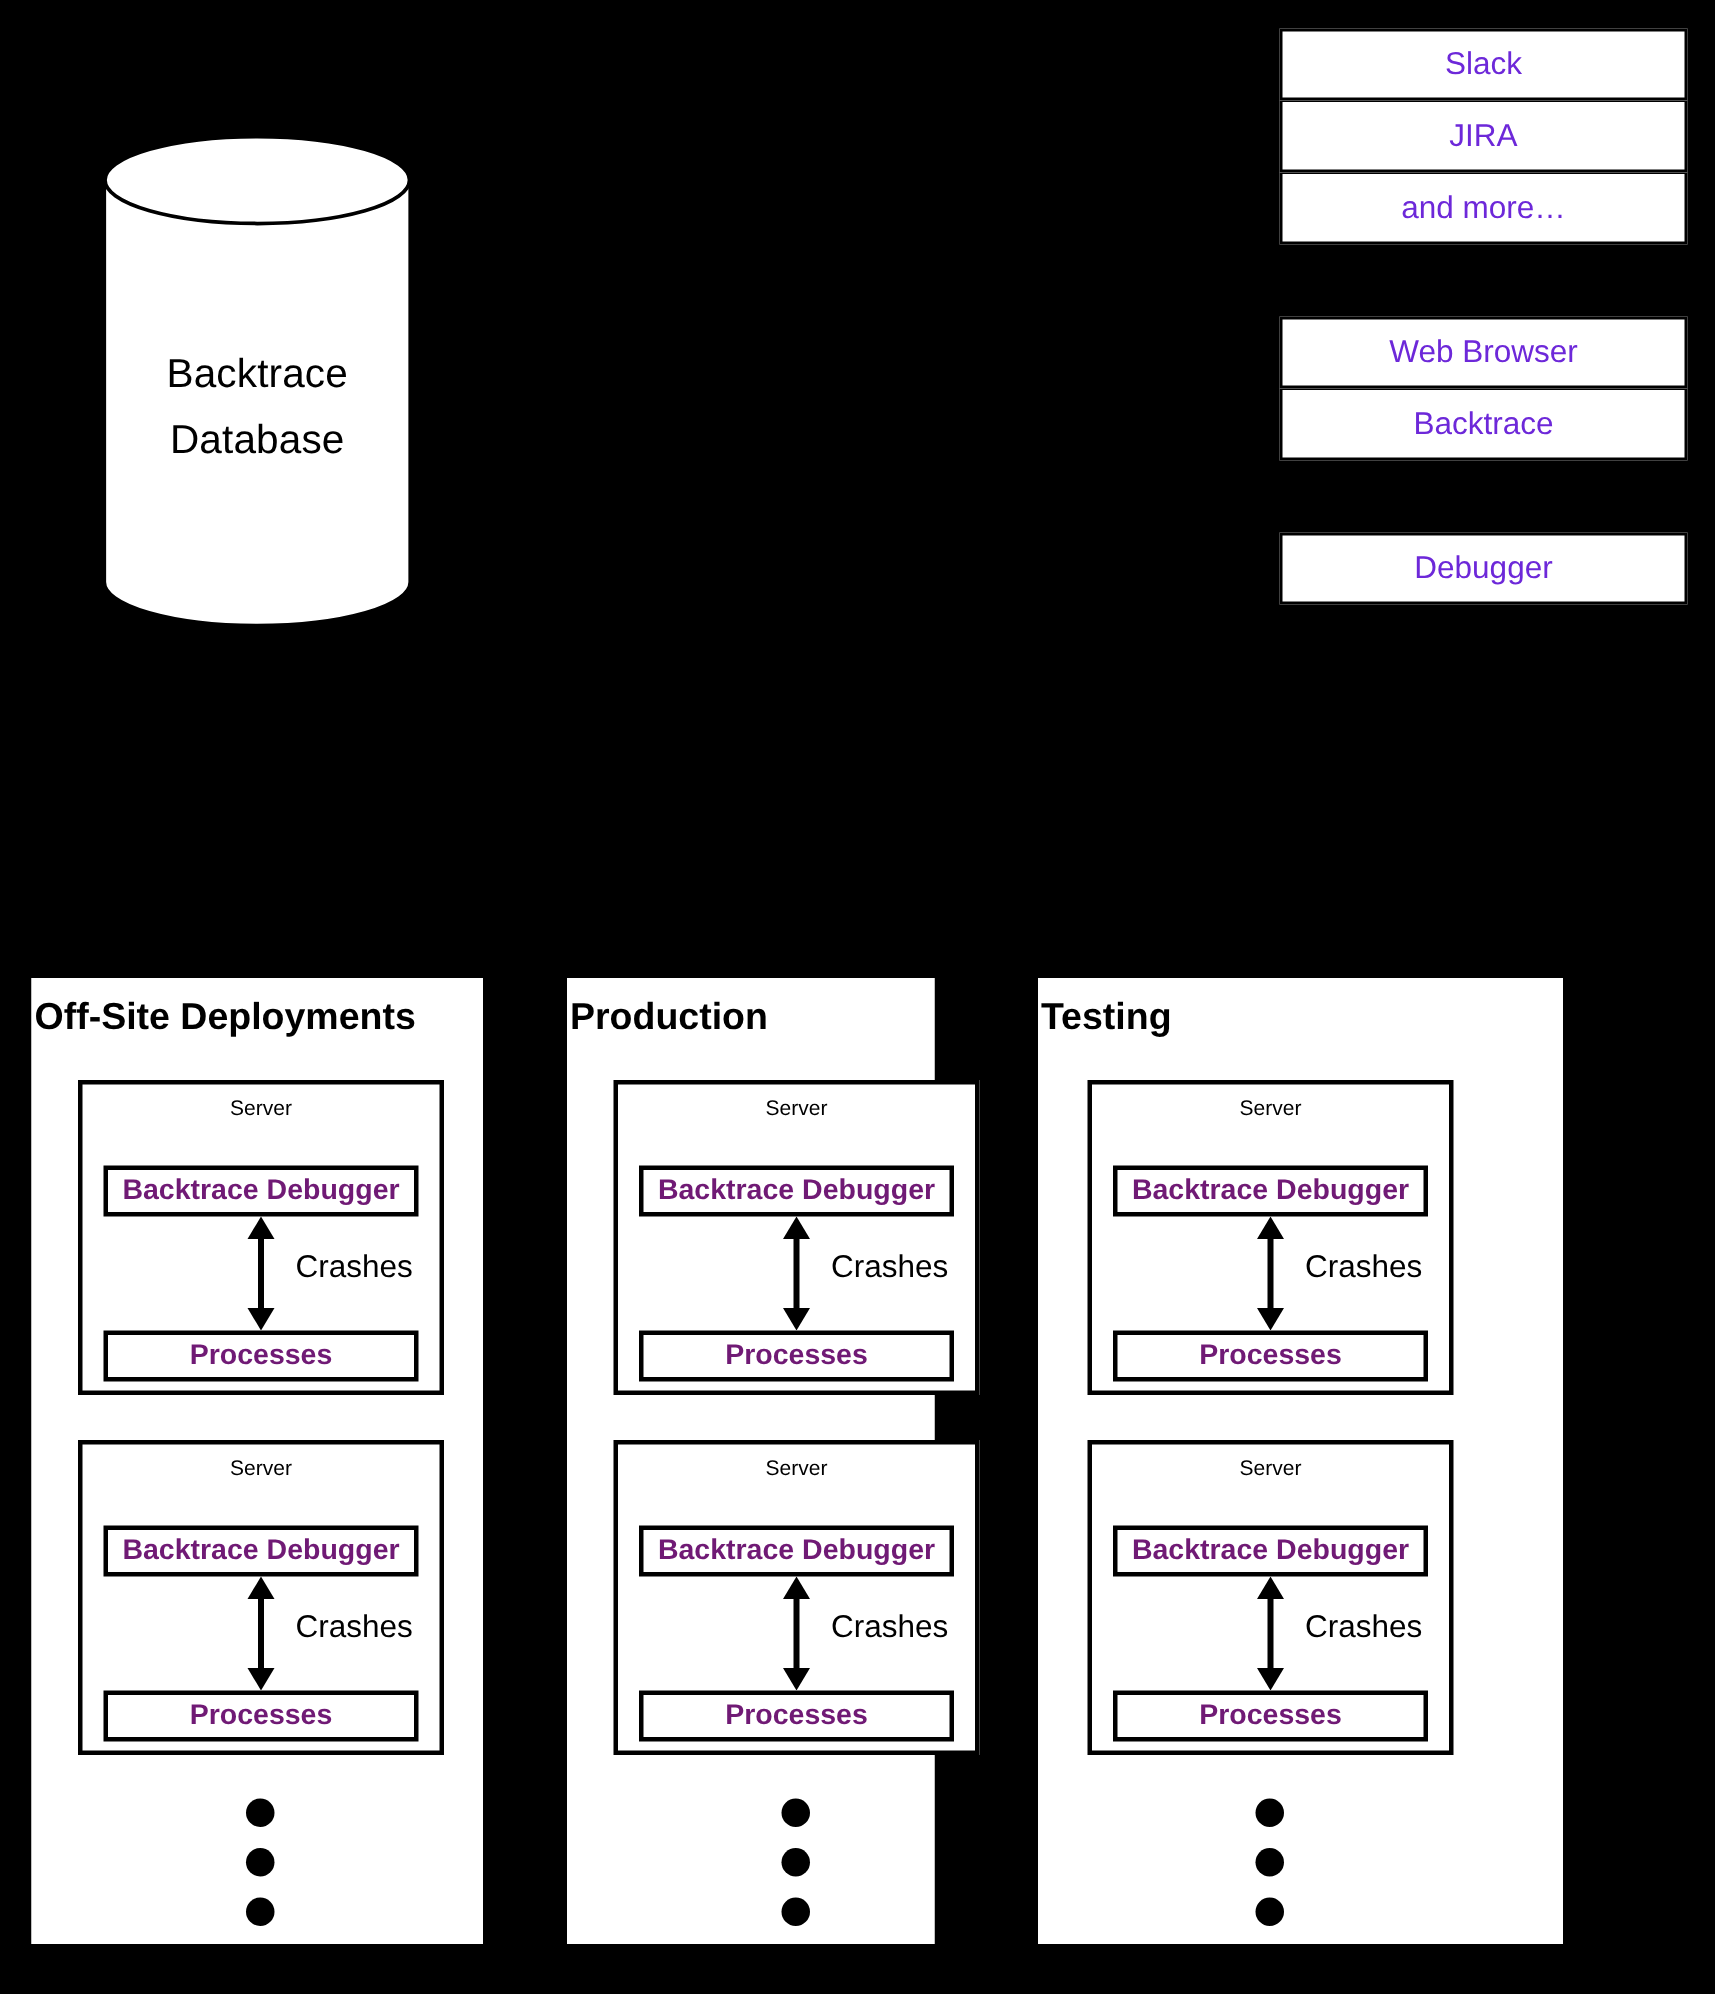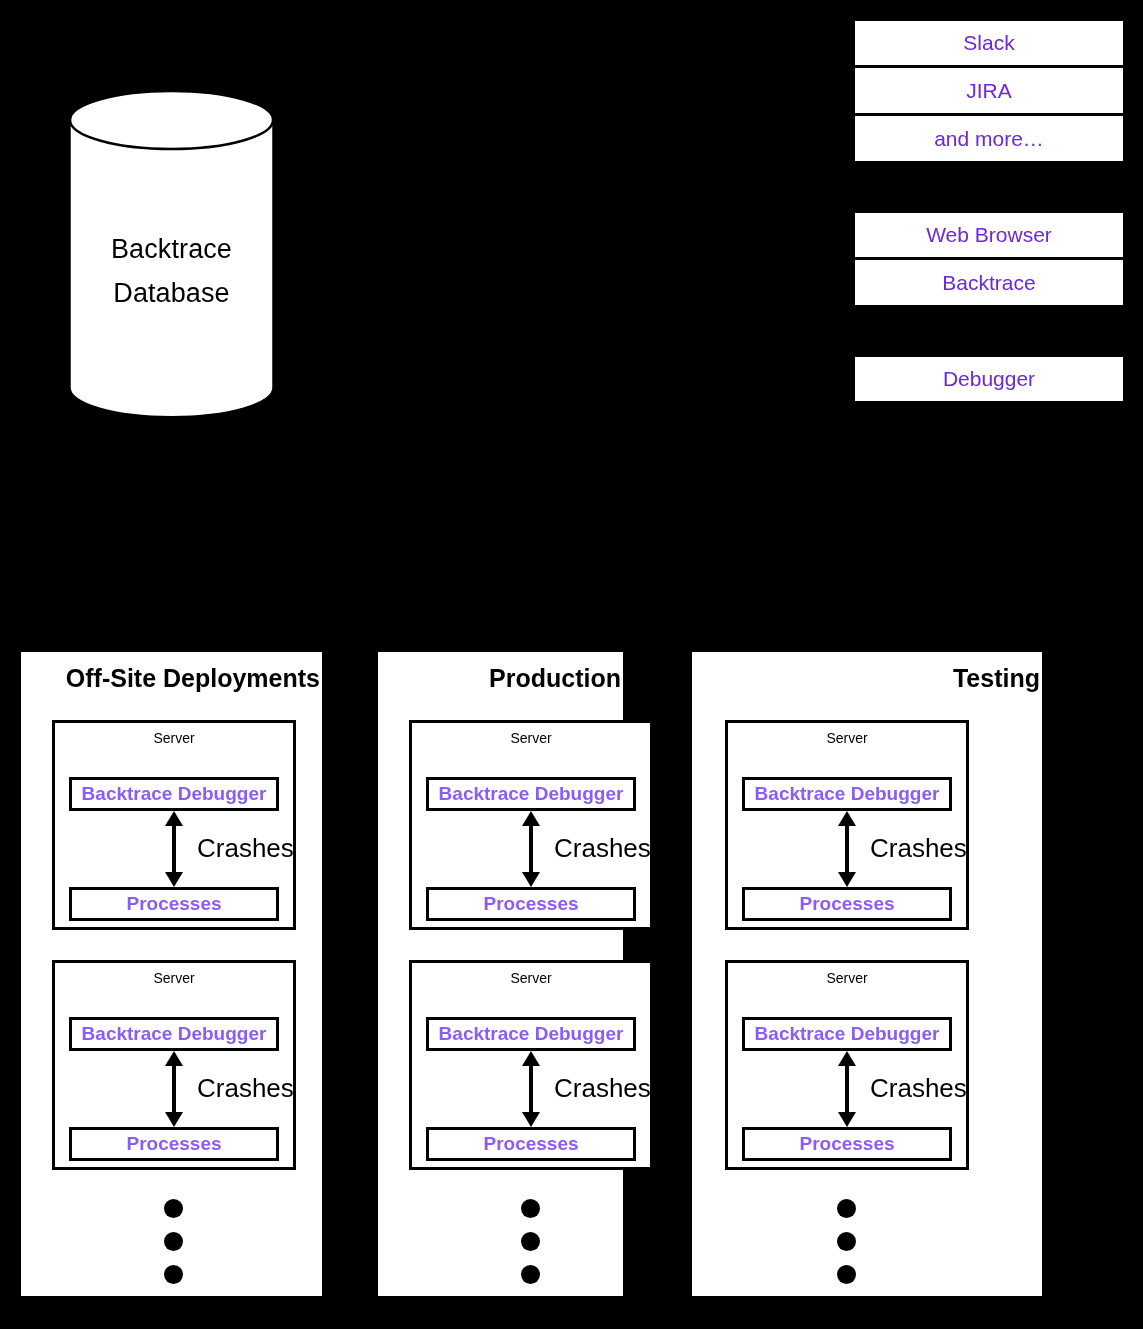--- a/index.html
+++ b/index.html
@@ -65,21 +65,21 @@
     height: 644px;
     box-sizing: border-box;
     background: #ffffff;
     border: 2px solid #ffffff;
   }
   .panel-title {
     position: absolute;
     left: 0;
     right: 0;
     top: 10px;
-    text-align: right;
+    text-align: left;
     color: #000000;
     font-size: 25px;
     font-weight: 700;
   }
 
   
   .server {
     position: absolute;
     box-sizing: border-box;
     background: #ffffff;
@@ -92,35 +92,35 @@
     top: 7px;
     text-align: center;
     color: #000000;
     font-size: 14px;
   }
   .inner-box {
     position: absolute;
     box-sizing: border-box;
     background: #ffffff;
     border: 3px solid #000000;
-    color: #8b5cf6;
+    color: #701a75;
     font-size: 19px;
     font-weight: 700;
     display: flex;
     align-items: center;
     justify-content: center;
   }
   .arrow-wrap {
     position: absolute;
   }
   .arrow-wrap svg { display: block; }
   .arrow-label {
     position: absolute;
     color: #000000;
-    font-size: 26px;
+    font-size: 21px;
     white-space: nowrap;
   }
 
   
   .dots { position: absolute; }
   .dot {
     width: 19px;
     height: 19px;
     border-radius: 50%;
     background: #000000;

